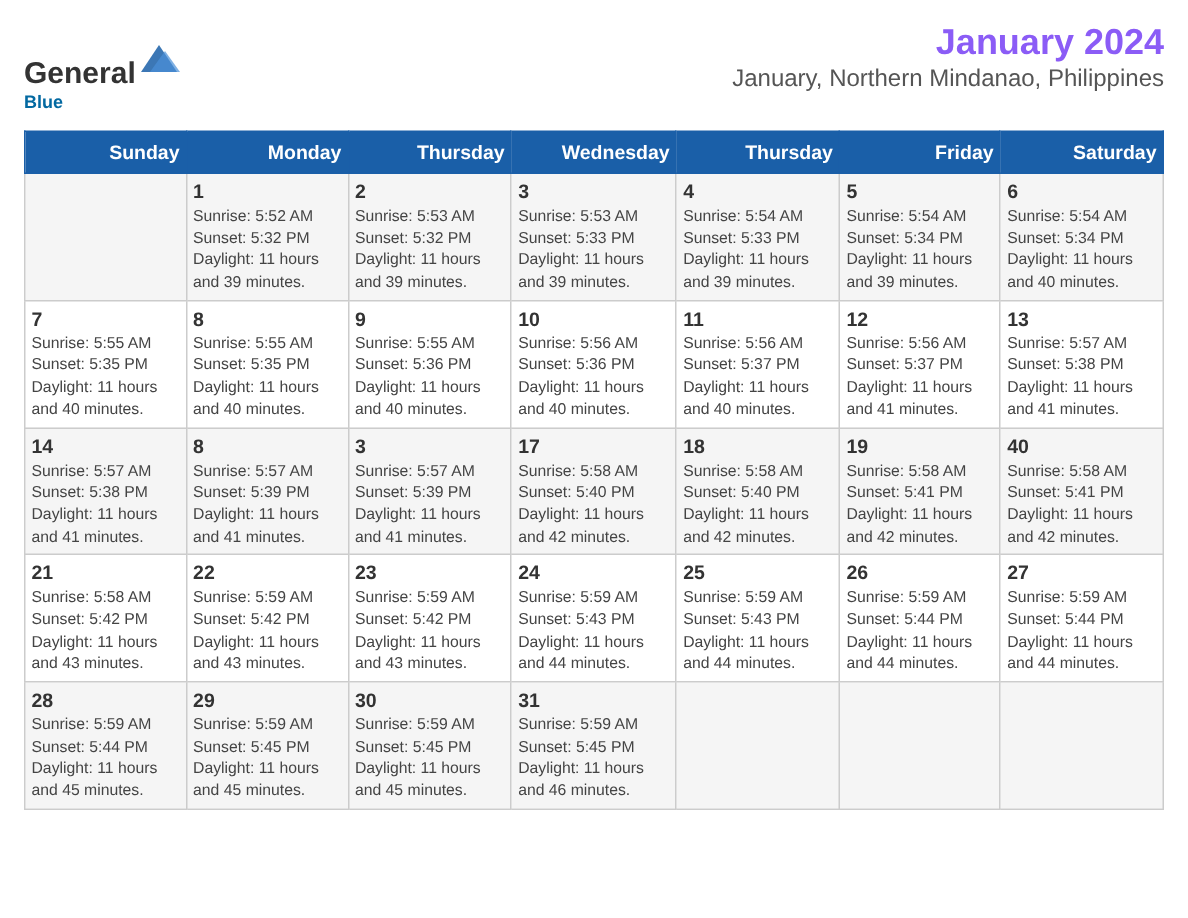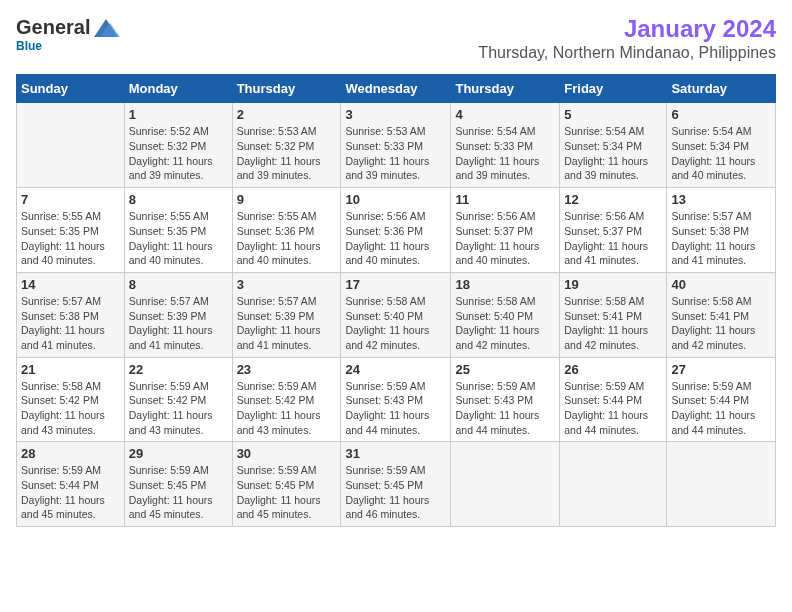--- a/index.html
+++ b/index.html
@@ -22,20 +22,21 @@
       align-items: flex-start;
     }
     .logo-text {
       display: flex;
       align-items: center;
     }
     .logo-general {
       font-size: 20px;
       font-weight: bold;
       color: #333;
+      margin-top: 22px;
     }
     .logo-blue {
       font-size: 12px;
       font-weight: bold;
       color: #0369a1;
     }
     .logo-icon {
       width: 28px;
       height: 22px;
       margin-left: 2px;
@@ -56,21 +57,21 @@
     }
     table {
       width: 100%;
       border-collapse: collapse;
       font-size: 11px;
     }
     thead th {
       background-color: #1a5fa8;
       color: #fff;
       padding: 6px 4px;
-      text-align: left;
+      text-align: right;
       font-size: 13px;
       font-weight: bold;
       border: 1px solid #1a5fa8;
     }
     tbody td {
       border: 1px solid #ccc;
       vertical-align: top;
       padding: 4px 4px;
       width: 113px;
       min-height: 80px;
@@ -103,21 +104,21 @@
       <span class="logo-general">General</span>
       <svg class="logo-icon" viewBox="0 0 28 22" xmlns="http://www.w3.org/2000/svg">
         <polygon points="2,20 14,2 26,20" fill="#1a5fa8" opacity="0.85"></polygon>
         <polygon points="8,20 18,6 28,20" fill="#4a90d9" opacity="0.7"></polygon>
       </svg>
     </div>
     <span class="logo-blue">Blue</span>
   </div>
   <div class="title-section">
     <div class="month-title">January 2024</div>
-    <div class="location-title">Thursday, Northern Mindanao, Philippines</div>
+    <div class="location-title">January, Northern Mindanao, Philippines</div>
   </div>
 </div>
 
 <table>
   <thead>
     <tr>
     <th>Sunday</th>
         <th>Monday</th>
         <th>Thursday</th>
         <th>Wednesday</th>

